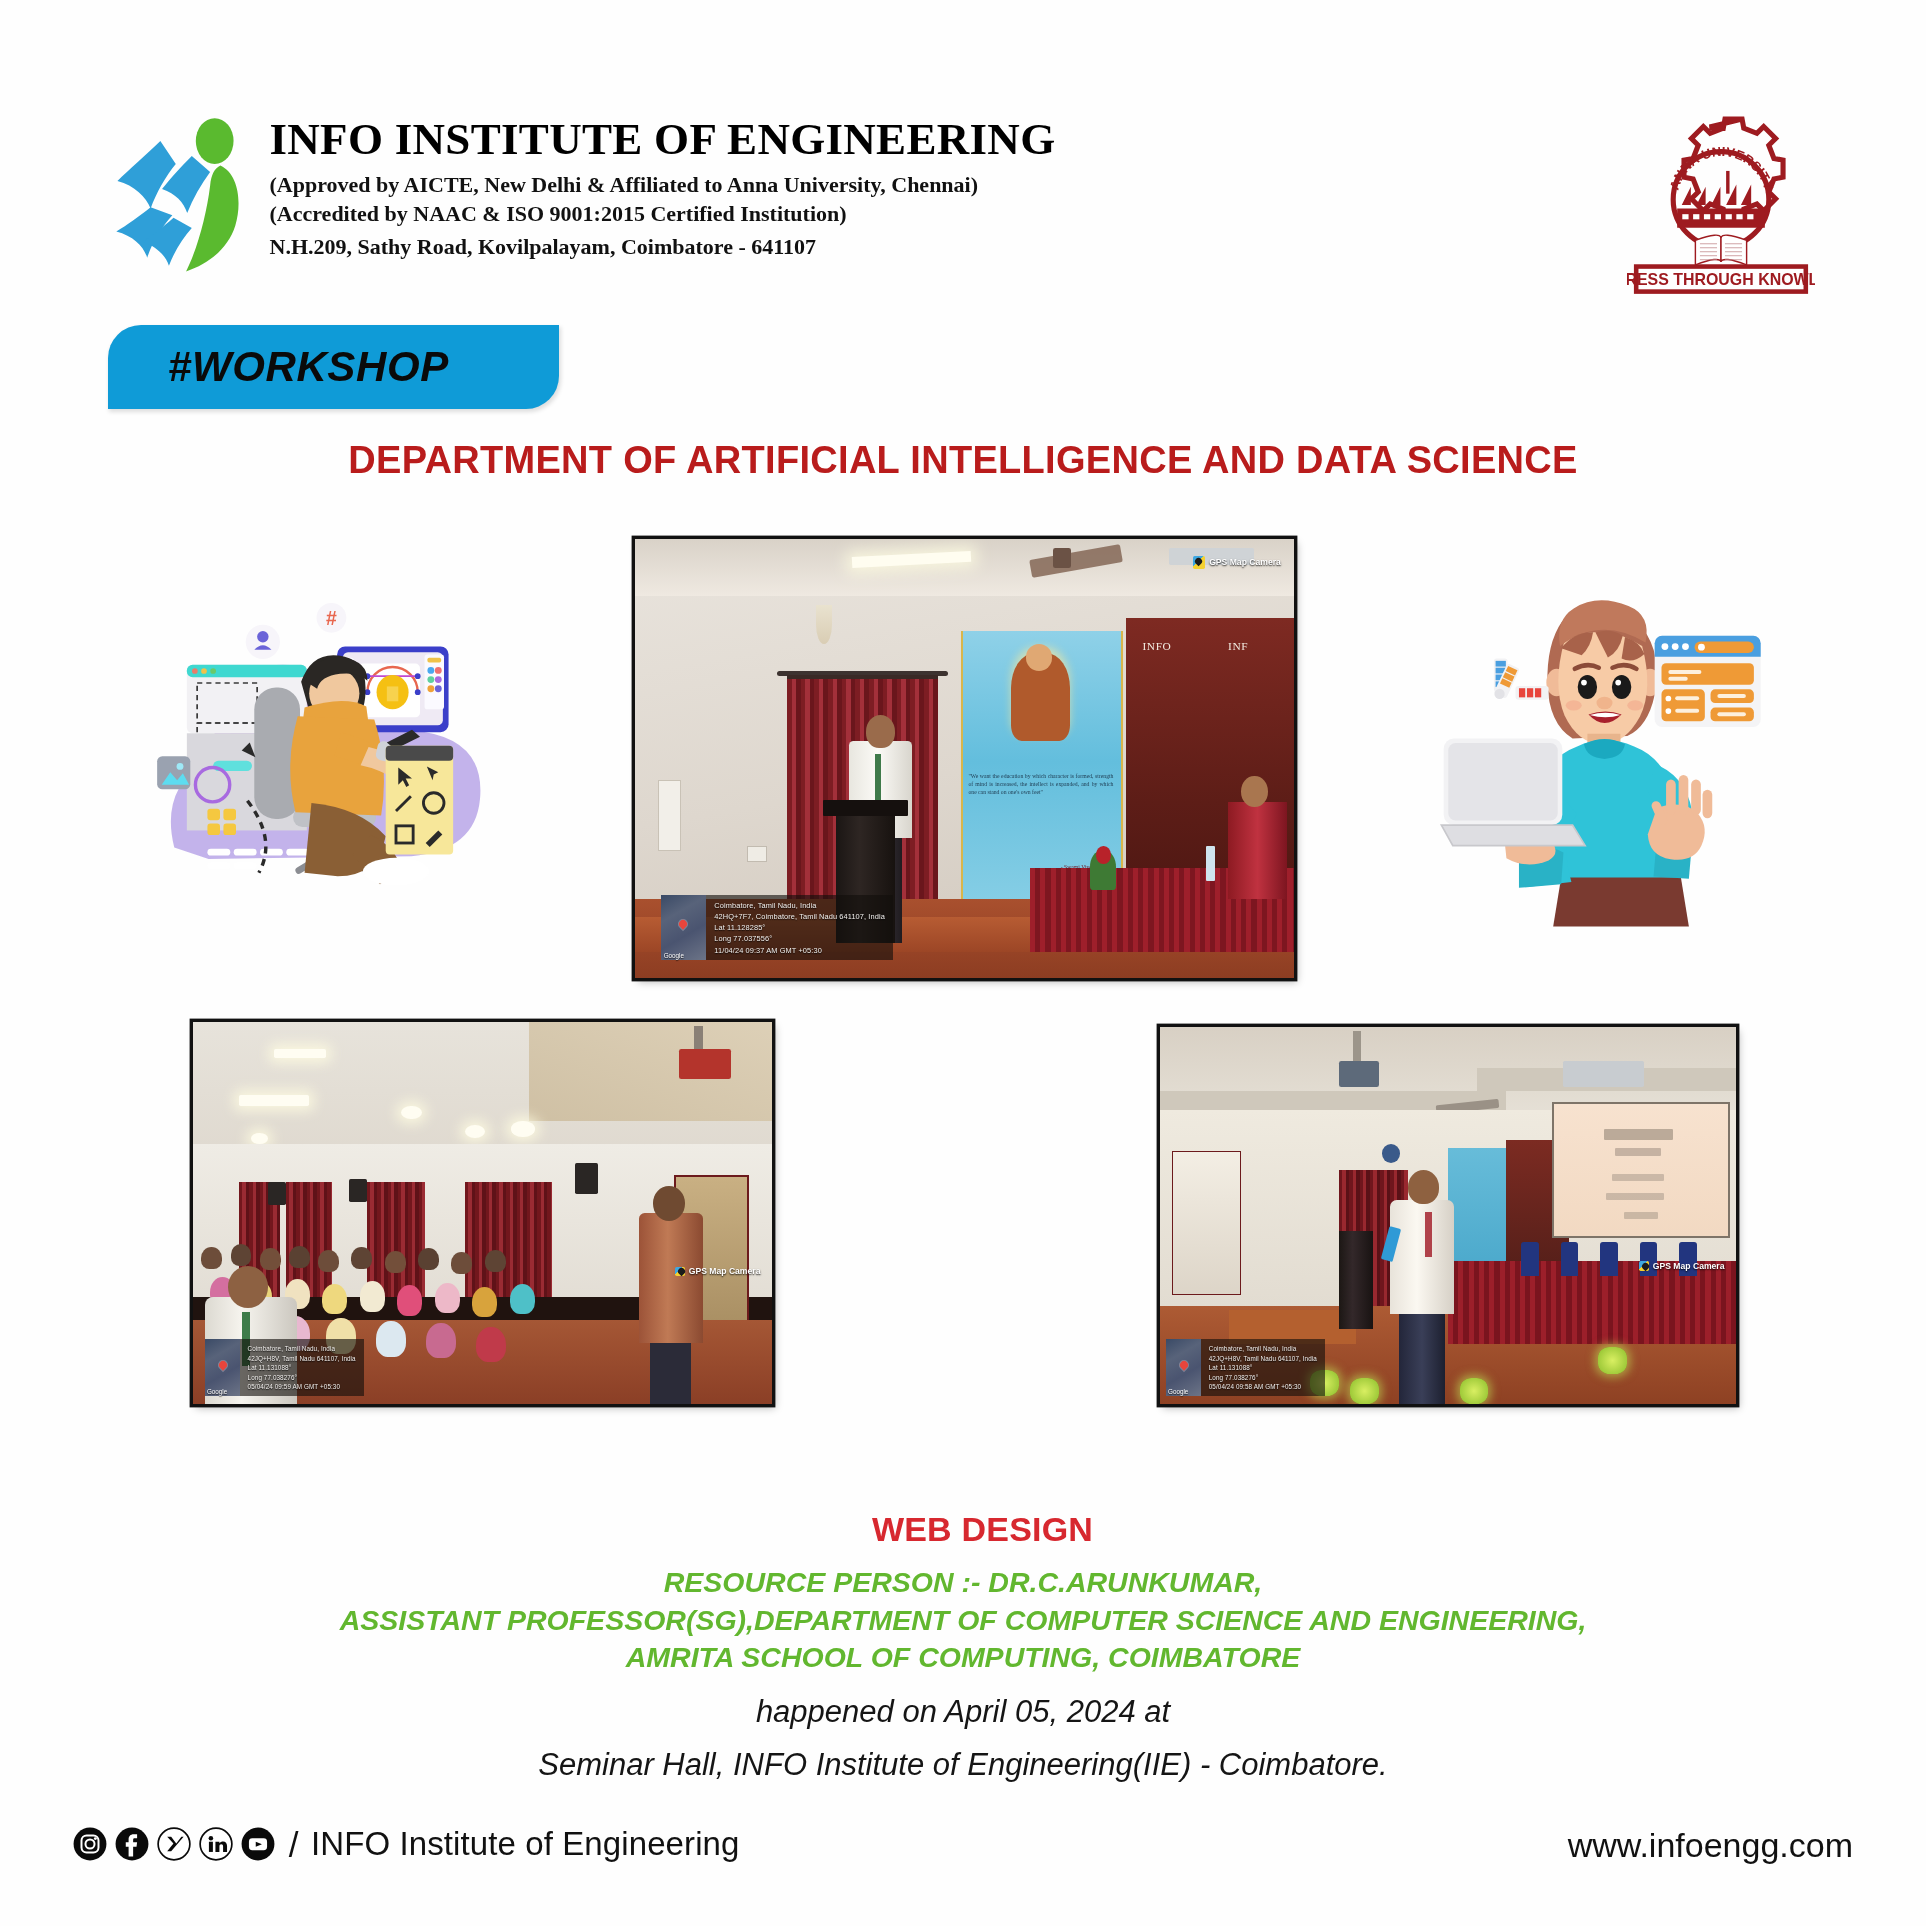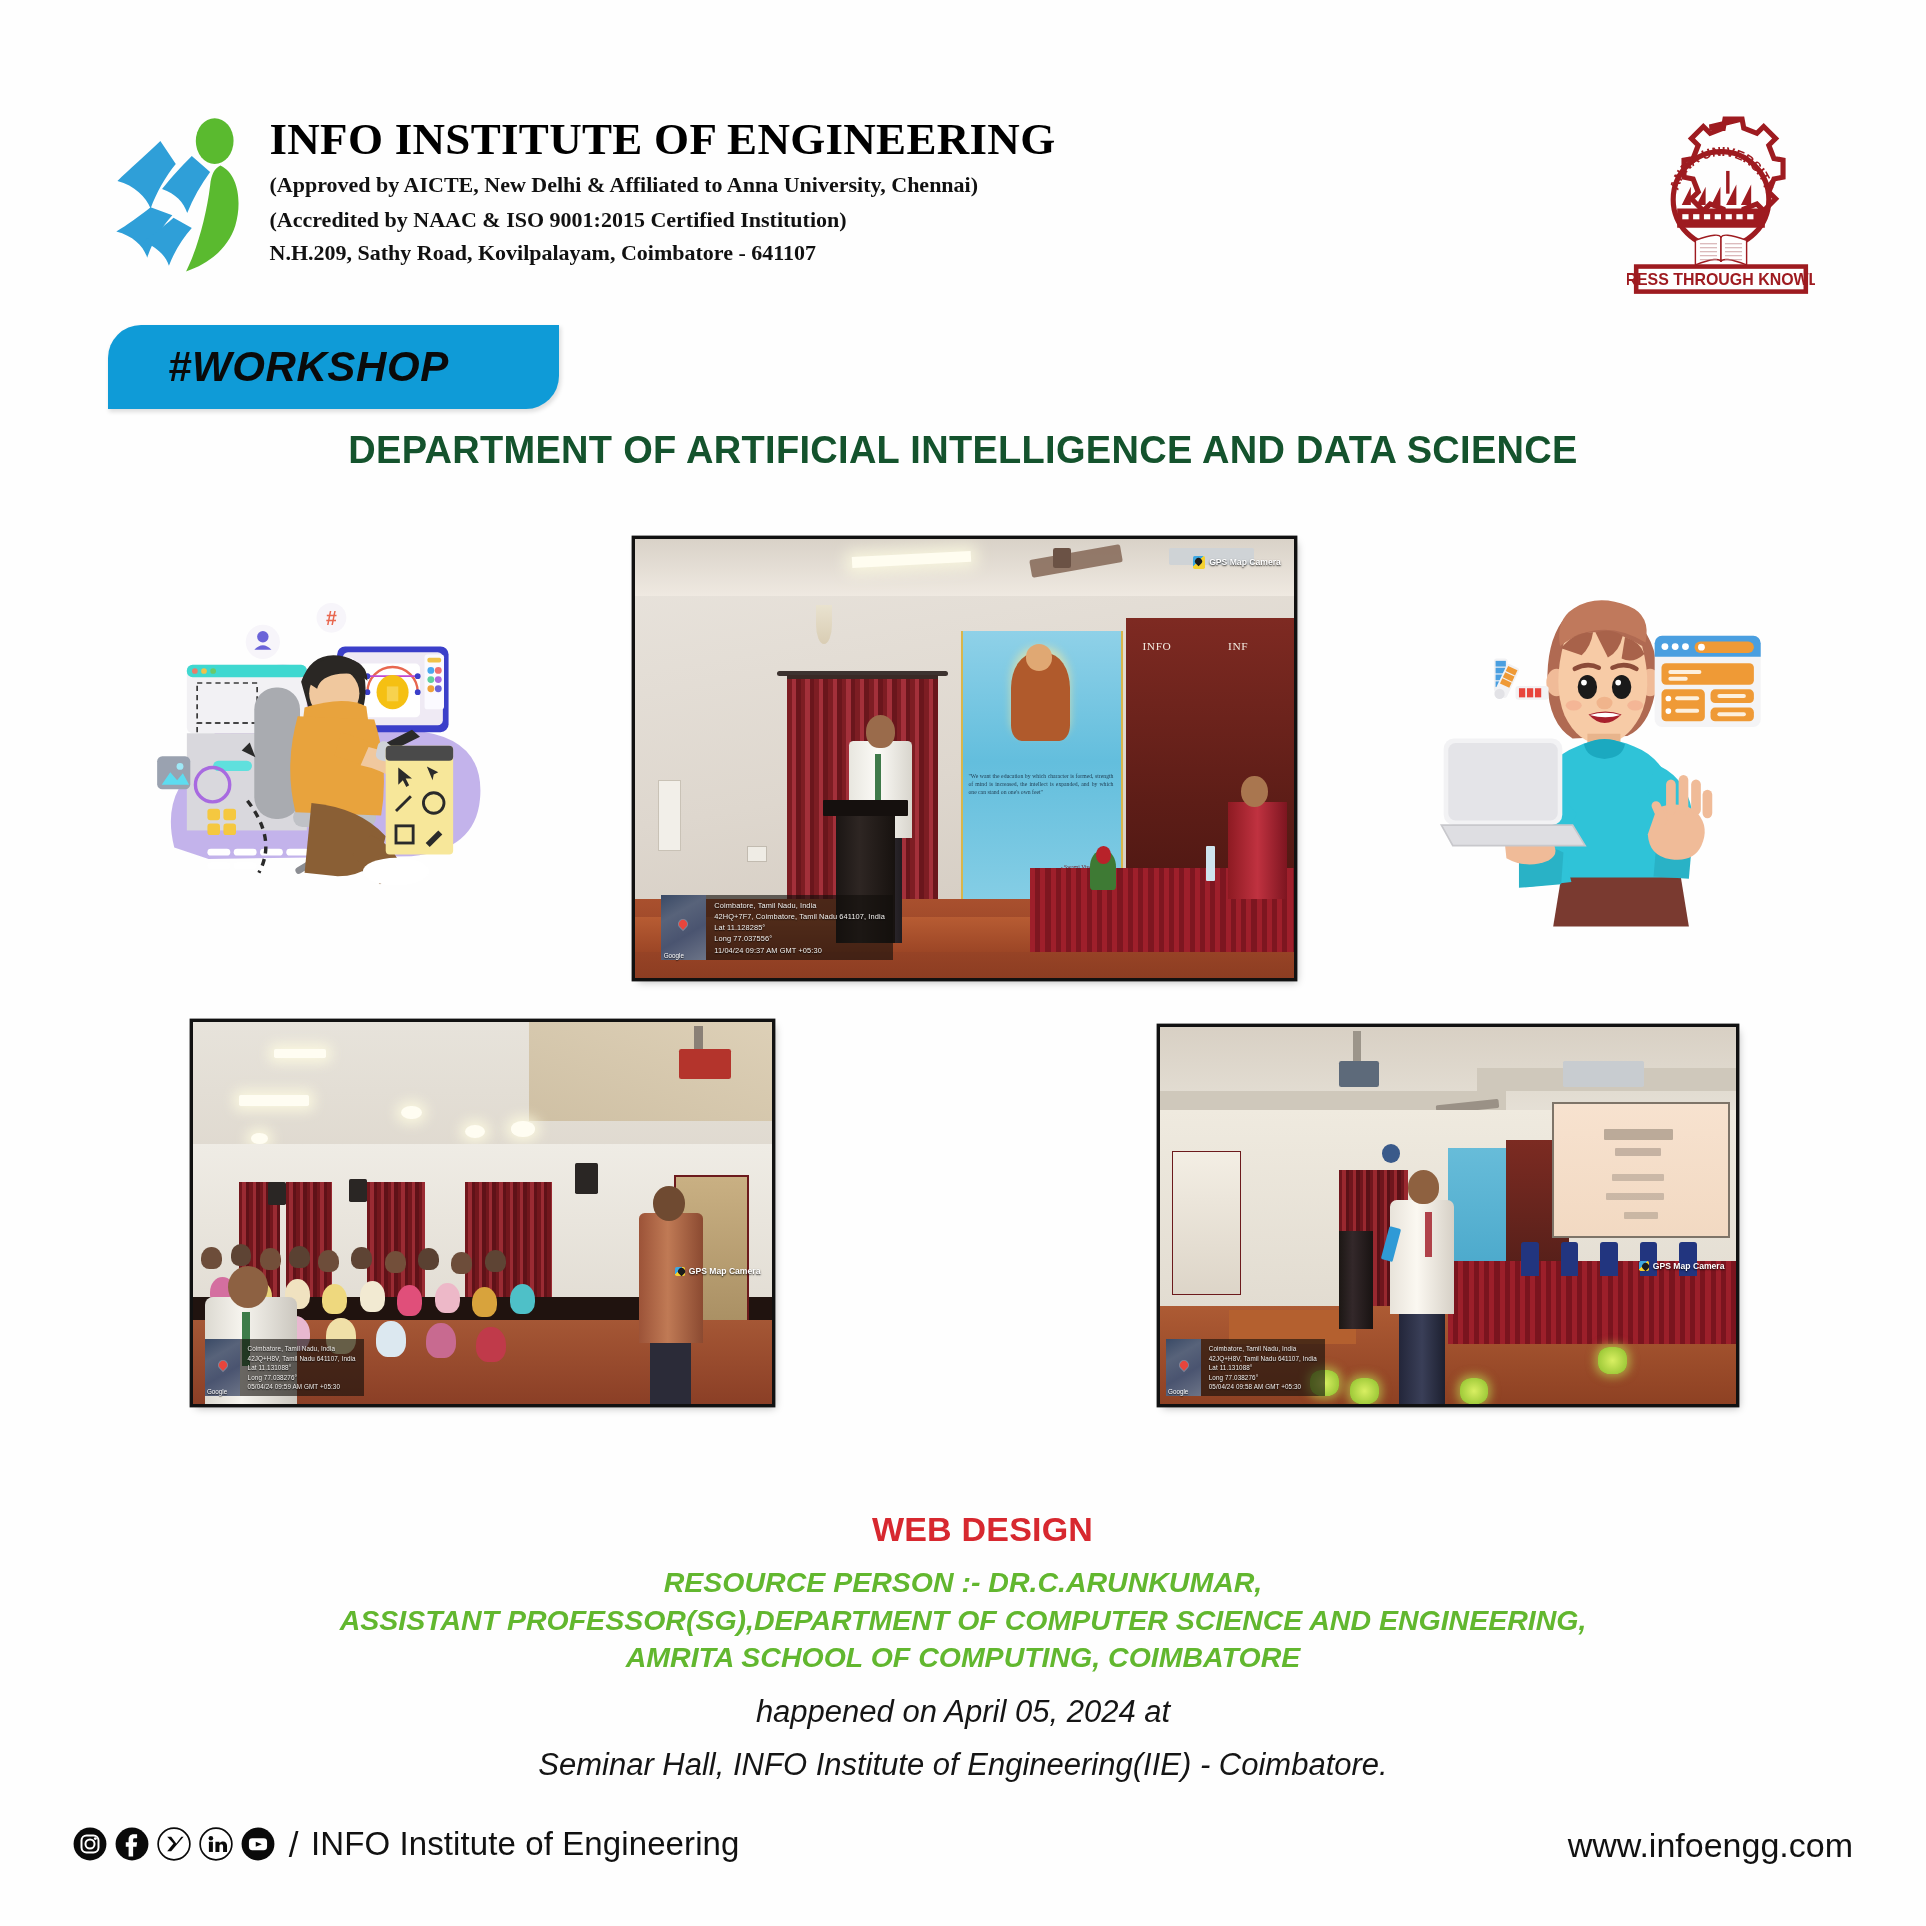--- a/index.html
+++ b/index.html
@@ -70,26 +70,26 @@
     font-weight: bold;
     font-style: italic;
     color: #0a0a0a;
     letter-spacing: 0.6px;
     margin-left: 60px;
   }
 
   
   .dept-title {
     position: absolute;
-    top: 429px; left: 0; width: 1926px;
+    top: 439px; left: 0; width: 1926px;
     text-align: center;
     font-size: 38px;
     font-weight: bold;
     letter-spacing: 0.3px;
-    color: #14532d;
+    color: #b91c1c;
   }
 
   
   .illu-left {
     position: absolute;
     left: 140px; top: 579px;
     width: 360px; height: 360px;
   }
   .illu-right {
     position: absolute;
@@ -430,21 +430,21 @@
           <path d="M95 42 C70 66 40 92 20 112 C50 120 70 140 78 160 C88 132 104 104 122 82 Z" fill="#2f9fd8"></path>
           <path d="M78 158 C58 174 36 190 18 200 C48 208 66 226 72 246 C82 216 98 192 116 172 Z" fill="#2f9fd8"></path>
           <path d="M150 68 C132 86 112 108 98 126 C122 134 136 150 142 168 C152 142 166 118 182 96 Z" fill="#2f9fd8"></path>
           <path d="M118 176 C100 192 80 208 64 218 C88 226 104 242 110 260 C120 234 134 212 150 194 Z" fill="#2f9fd8"></path>
         </svg>
       </div>
 
       <div class="brand-text">
         <div class="inst-name">INFO INSTITUTE OF ENGINEERING</div>
         <div class="inst-sub">(Approved by AICTE, New Delhi &amp; Affiliated to Anna University, Chennai)</div>
-        <div class="inst-sub" style="margin-top:7px">(Accredited by NAAC &amp; ISO 9001:2015 Certified Institution)</div>
+        <div class="inst-sub" style="margin-top:1px">(Accredited by NAAC &amp; ISO 9001:2015 Certified Institution)</div>
         <div class="inst-sub" style="margin-top:4.6px">N.H.209, Sathy Road, Kovilpalayam, Coimbatore - 641107</div>
       </div>
     </div>
 
     <div class="anna-logo">
       <svg viewBox="0 0 330 318" width="188" height="181" aria-hidden="true">
         <g fill="none" stroke="#9e1b20" stroke-width="9">
           <path d="M165 18 l24 2 3 -16 h30 l3 16 23 9 12 -12 21 21 -12 12 9 23 16 3 v30 l-16 3 -9 23 12 12 -21 21 -12 -12 -23 9 -3 16 h-30 l-3 -16 -23 -9 -12 12 -21 -21 12 -12 -9 -23 -16 -3 v-30 l16 -3 9 -23 -12 -12 21 -21 12 12 23 -9 3 -16 h30 Z" transform="translate(-20,5)"></path>
           <circle cx="165" cy="150" r="84"></circle>
         </g>

